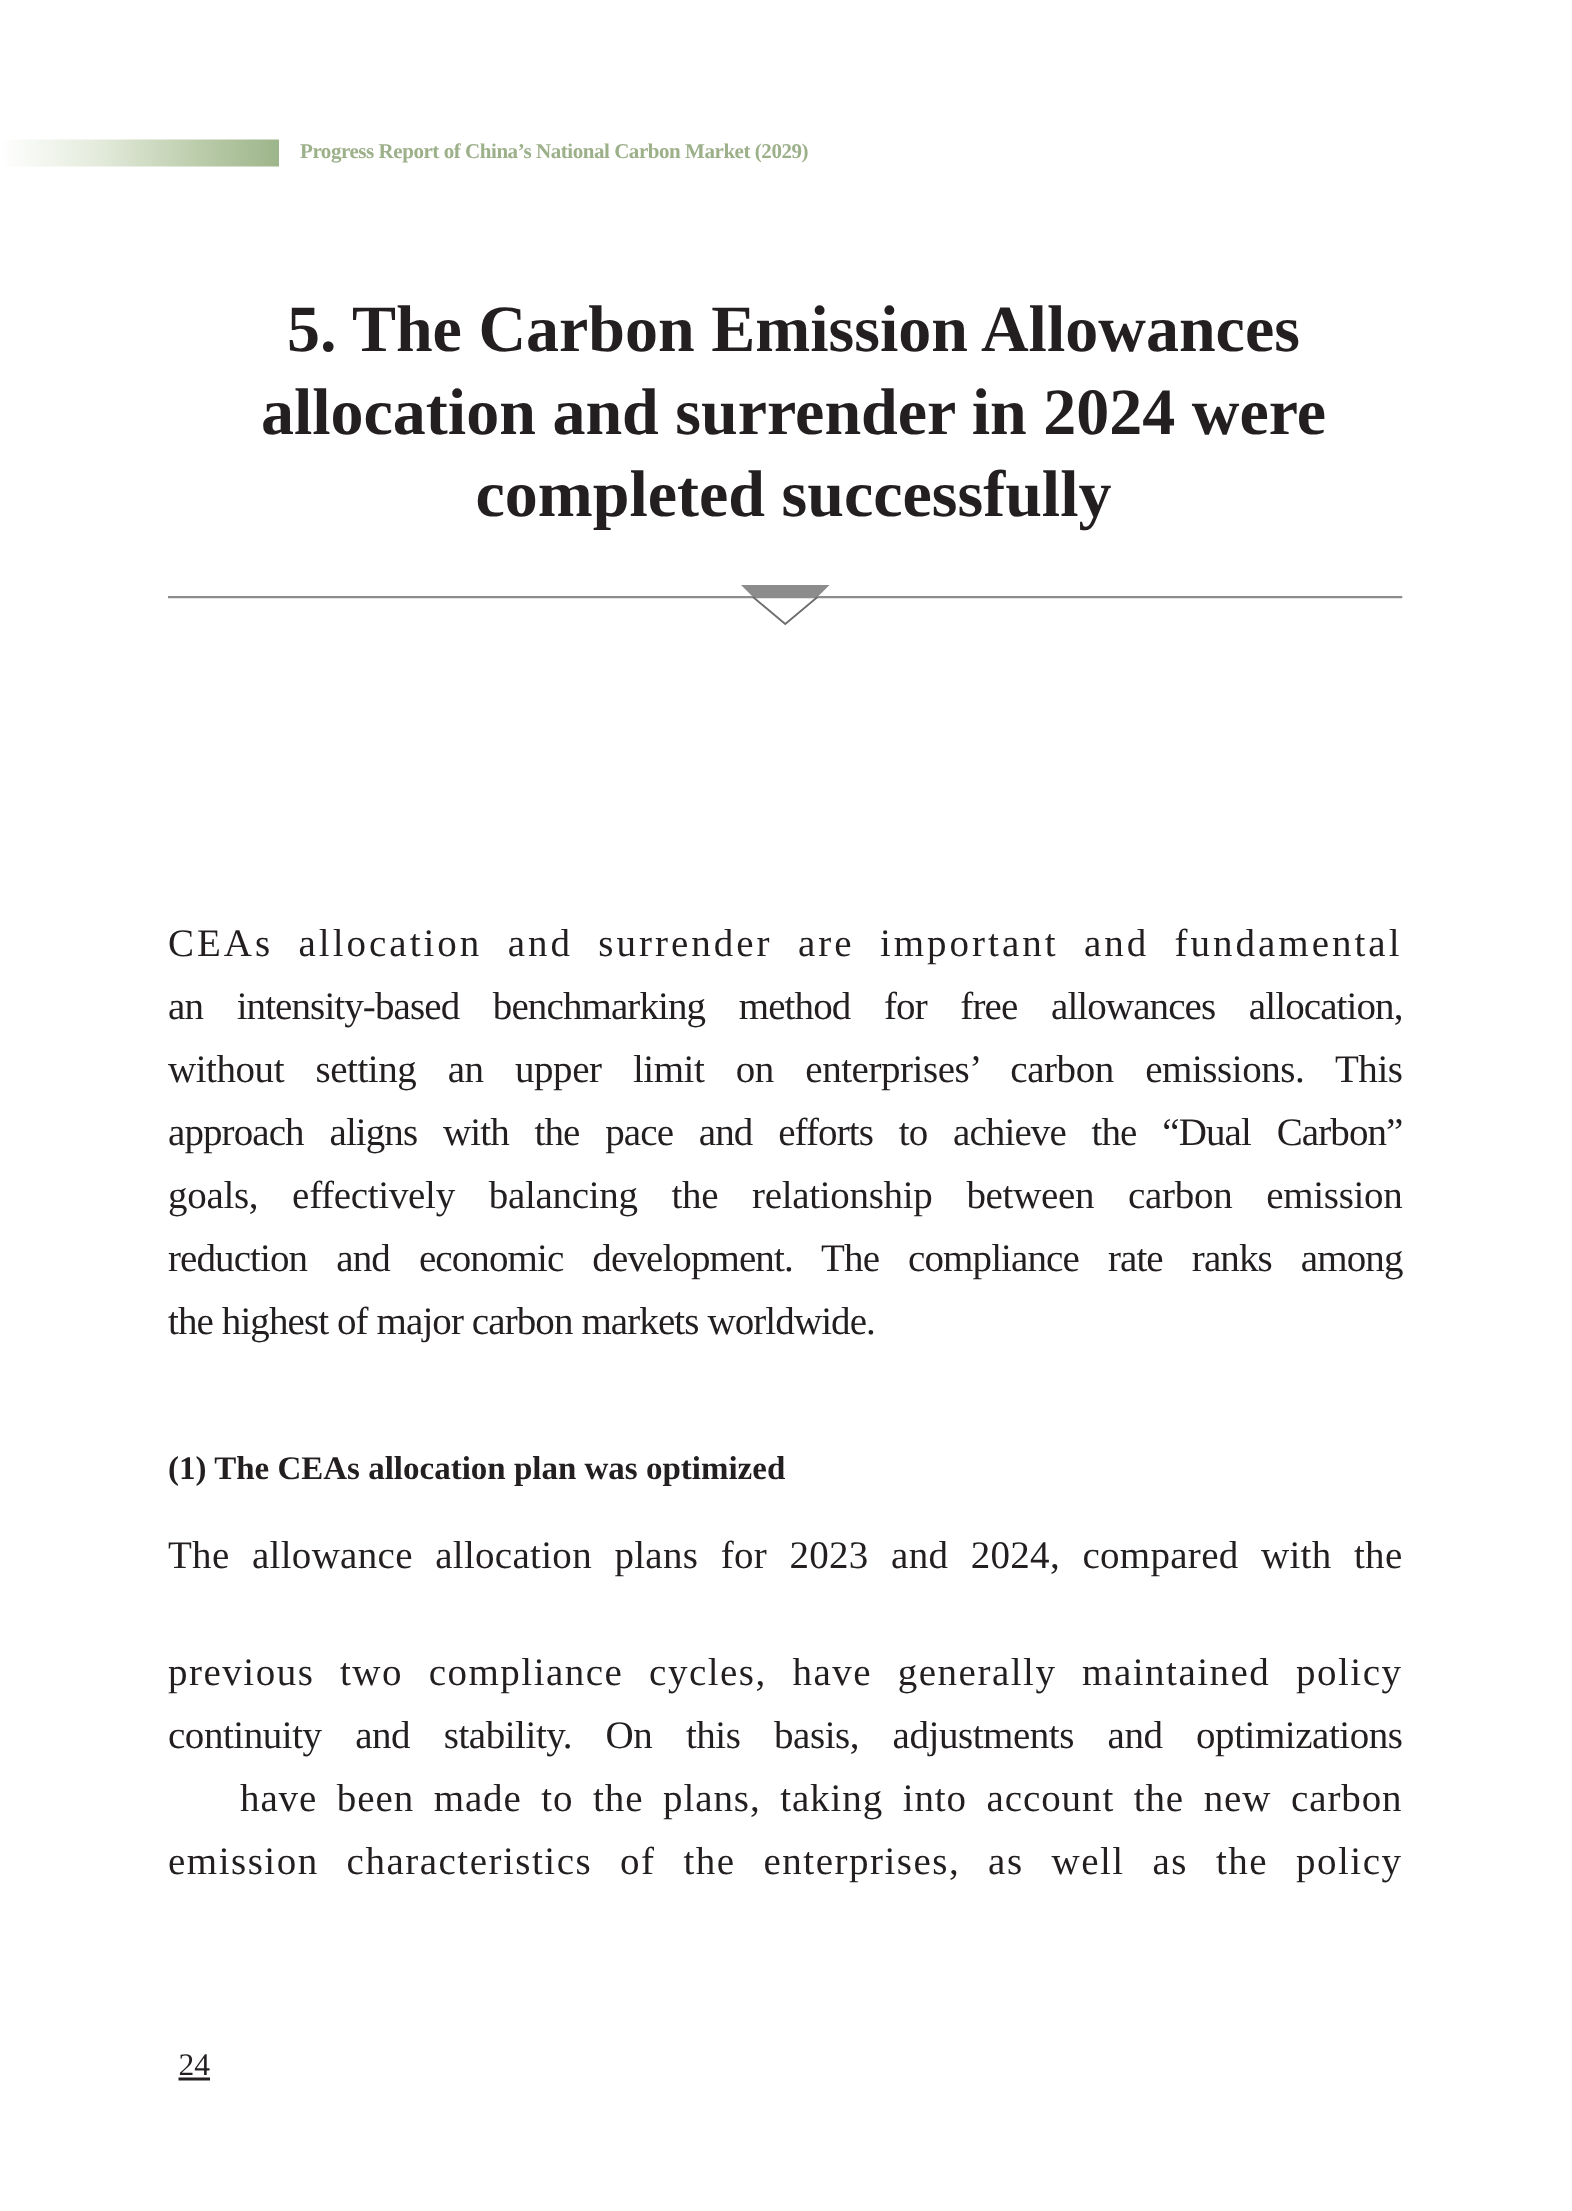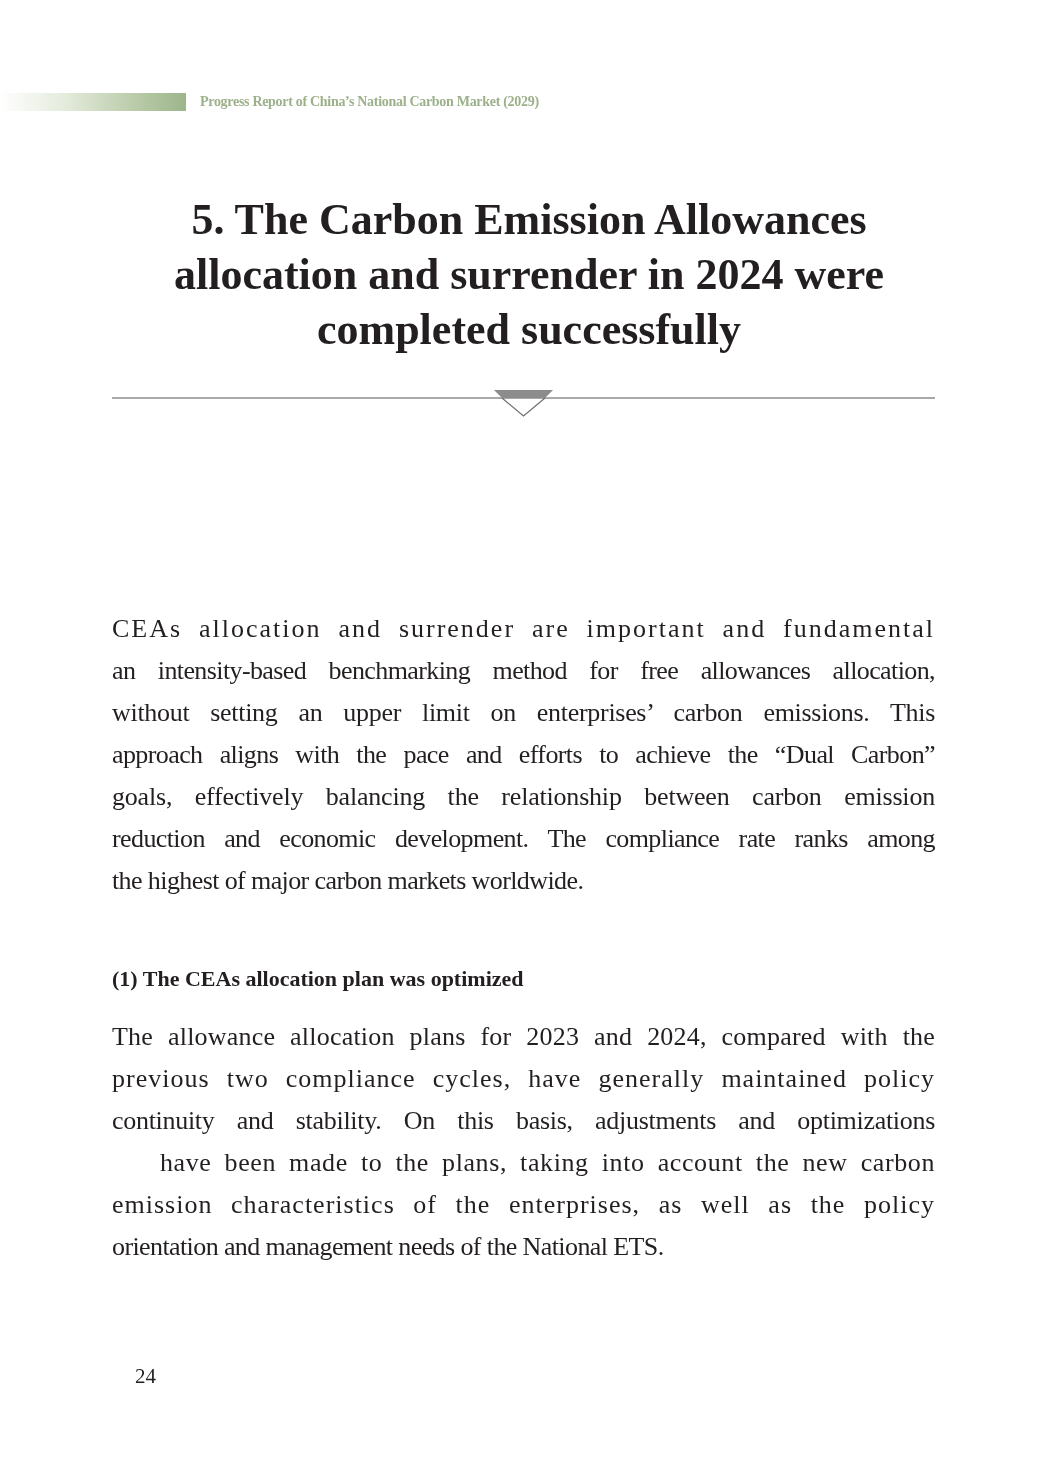--- a/index.html
+++ b/index.html
@@ -97,26 +97,27 @@
       font-family: "Liberation Serif", serif;
       font-weight: bold;
       font-size: 22px;
       line-height: 34px;
       color: #231f20;
       margin: 0;
     }
     .para-2 { top: 1016px; }
     .page-number {
       position: absolute;
-      left: 135px;
+      left: 119px;
       top: 1364px;
       font-family: "Liberation Serif", serif;
       font-size: 21px;
       line-height: 24px;
       color: #231f20;
+      text-decoration: underline;
     }
   </style>
 </head>
 <body>
 
 <div class="running-header">
   <div class="header-bar"></div>
   <div class="header-text">Progress Report of China’s National Carbon Market (2029)</div>
 </div>
 
@@ -141,20 +142,19 @@
   <span class="line" style="letter-spacing:-0.6px;">approach aligns with the pace and efforts to achieve the “Dual Carbon”</span>
   <span class="line" style="letter-spacing:-0.2px;">goals, effectively balancing the relationship between carbon emission</span>
   <span class="line" style="letter-spacing:-0.6px;">reduction and economic development. The compliance rate ranks among</span>
   <span class="line last" style="letter-spacing:-0.6px;">the highest of major carbon markets worldwide.</span>
 </div>
 
 <h2 class="subheading">(1) The CEAs allocation plan was optimized</h2>
 
 <div class="body-text para-2">
   <span class="line" style="letter-spacing:0.2px;">The allowance allocation plans for 2023 and 2024, compared with the</span>
-  <span class="line" style="letter-spacing:1px;">previous two compliance cycles, have generally maintained policy</span>
+  <span class="line" style="letter-spacing:1px;margin-top:36px;">previous two compliance cycles, have generally maintained policy</span>
   <span class="line" style="letter-spacing:-0.3px;">continuity and stability. On this basis, adjustments and optimizations</span>
   <span class="line" style="letter-spacing:0.6px;margin-left:48px;">have been made to the plans, taking into account the new carbon</span>
   <span class="line" style="letter-spacing:1px;">emission characteristics of the enterprises, as well as the policy</span>
-  <span class="line last" style="letter-spacing:-0.6px;">orientation and management needs of the National ETS.</span>
 </div>
 
 <div class="page-number">24</div>
 
 </body></html>

